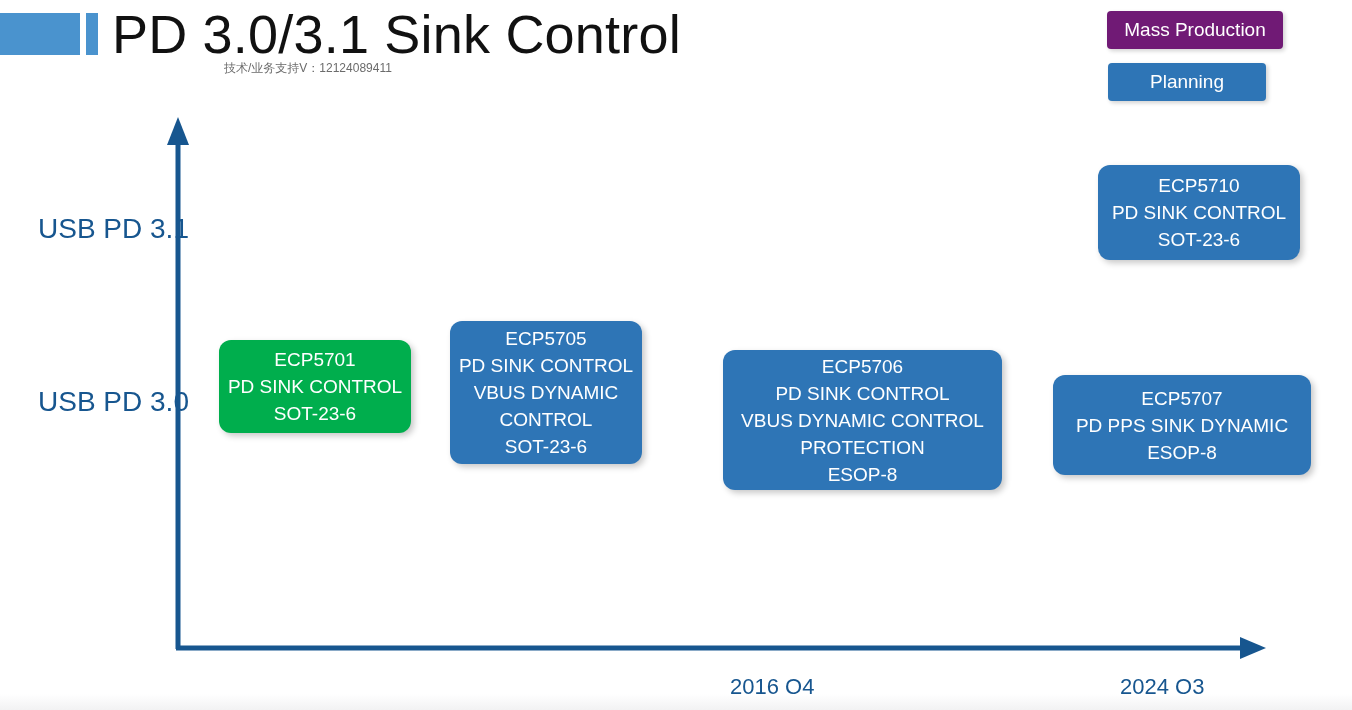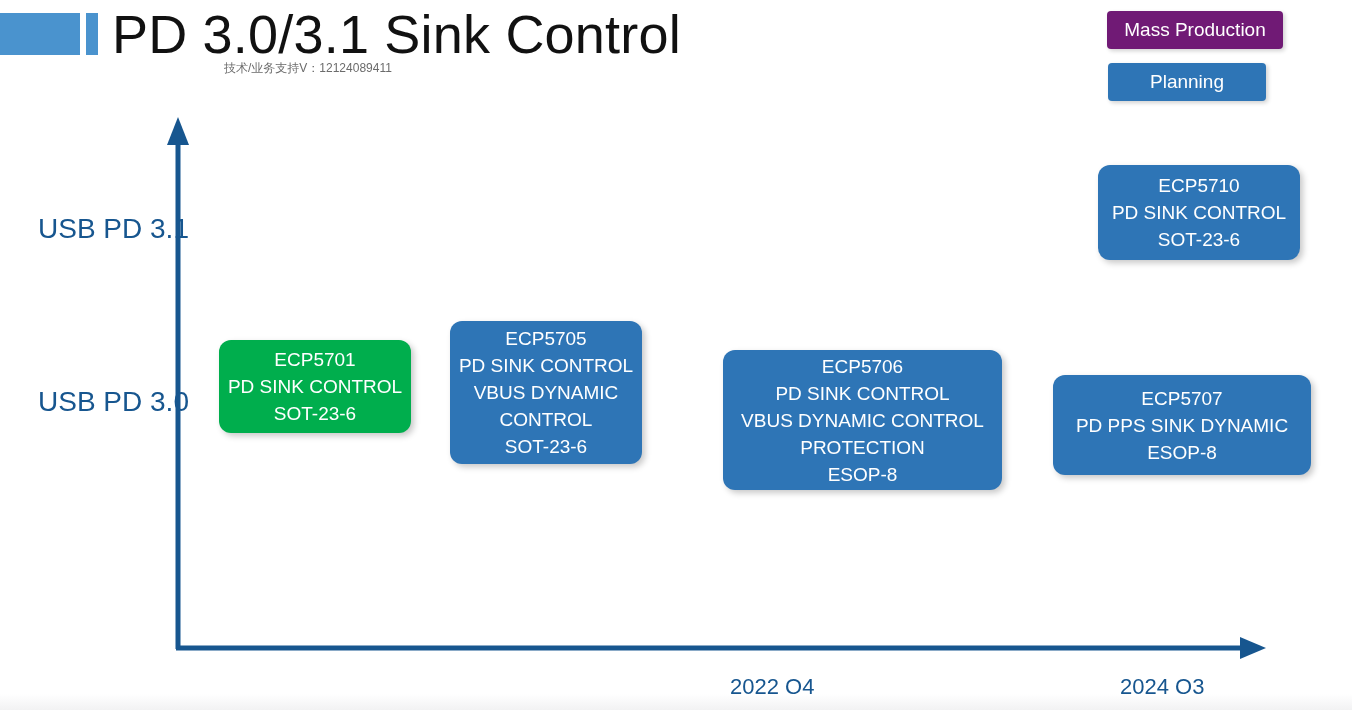--- a/index.html
+++ b/index.html
@@ -182,21 +182,21 @@
     <polygon points="178,117 167,145 189,145" fill="#17568F"></polygon>
 
     <line x1="176" y1="648" x2="1245" y2="648" stroke="#17568F" stroke-width="5"></line>
 
     <polygon points="1266,648 1240,637 1240,659" fill="#17568F"></polygon>
   </svg>
 
   <div class="y-label y-label-31">USB PD 3.1</div>
   <div class="y-label y-label-30">USB PD 3.0</div>
 
-  <div class="x-label x-label-q4">2022 Q4</div>
+  <div class="x-label x-label-q4">2016 Q4</div>
   <div class="x-label x-label-q3">2024 Q3</div>
 
   <div class="prod-box box-green box-5701">
     <span class="line">ECP5701</span>
     <span class="line">PD SINK CONTROL</span>
     <span class="line">SOT-23-6</span>
   </div>
 
   <div class="prod-box box-blue box-5705">
     <span class="line">ECP5705</span>

